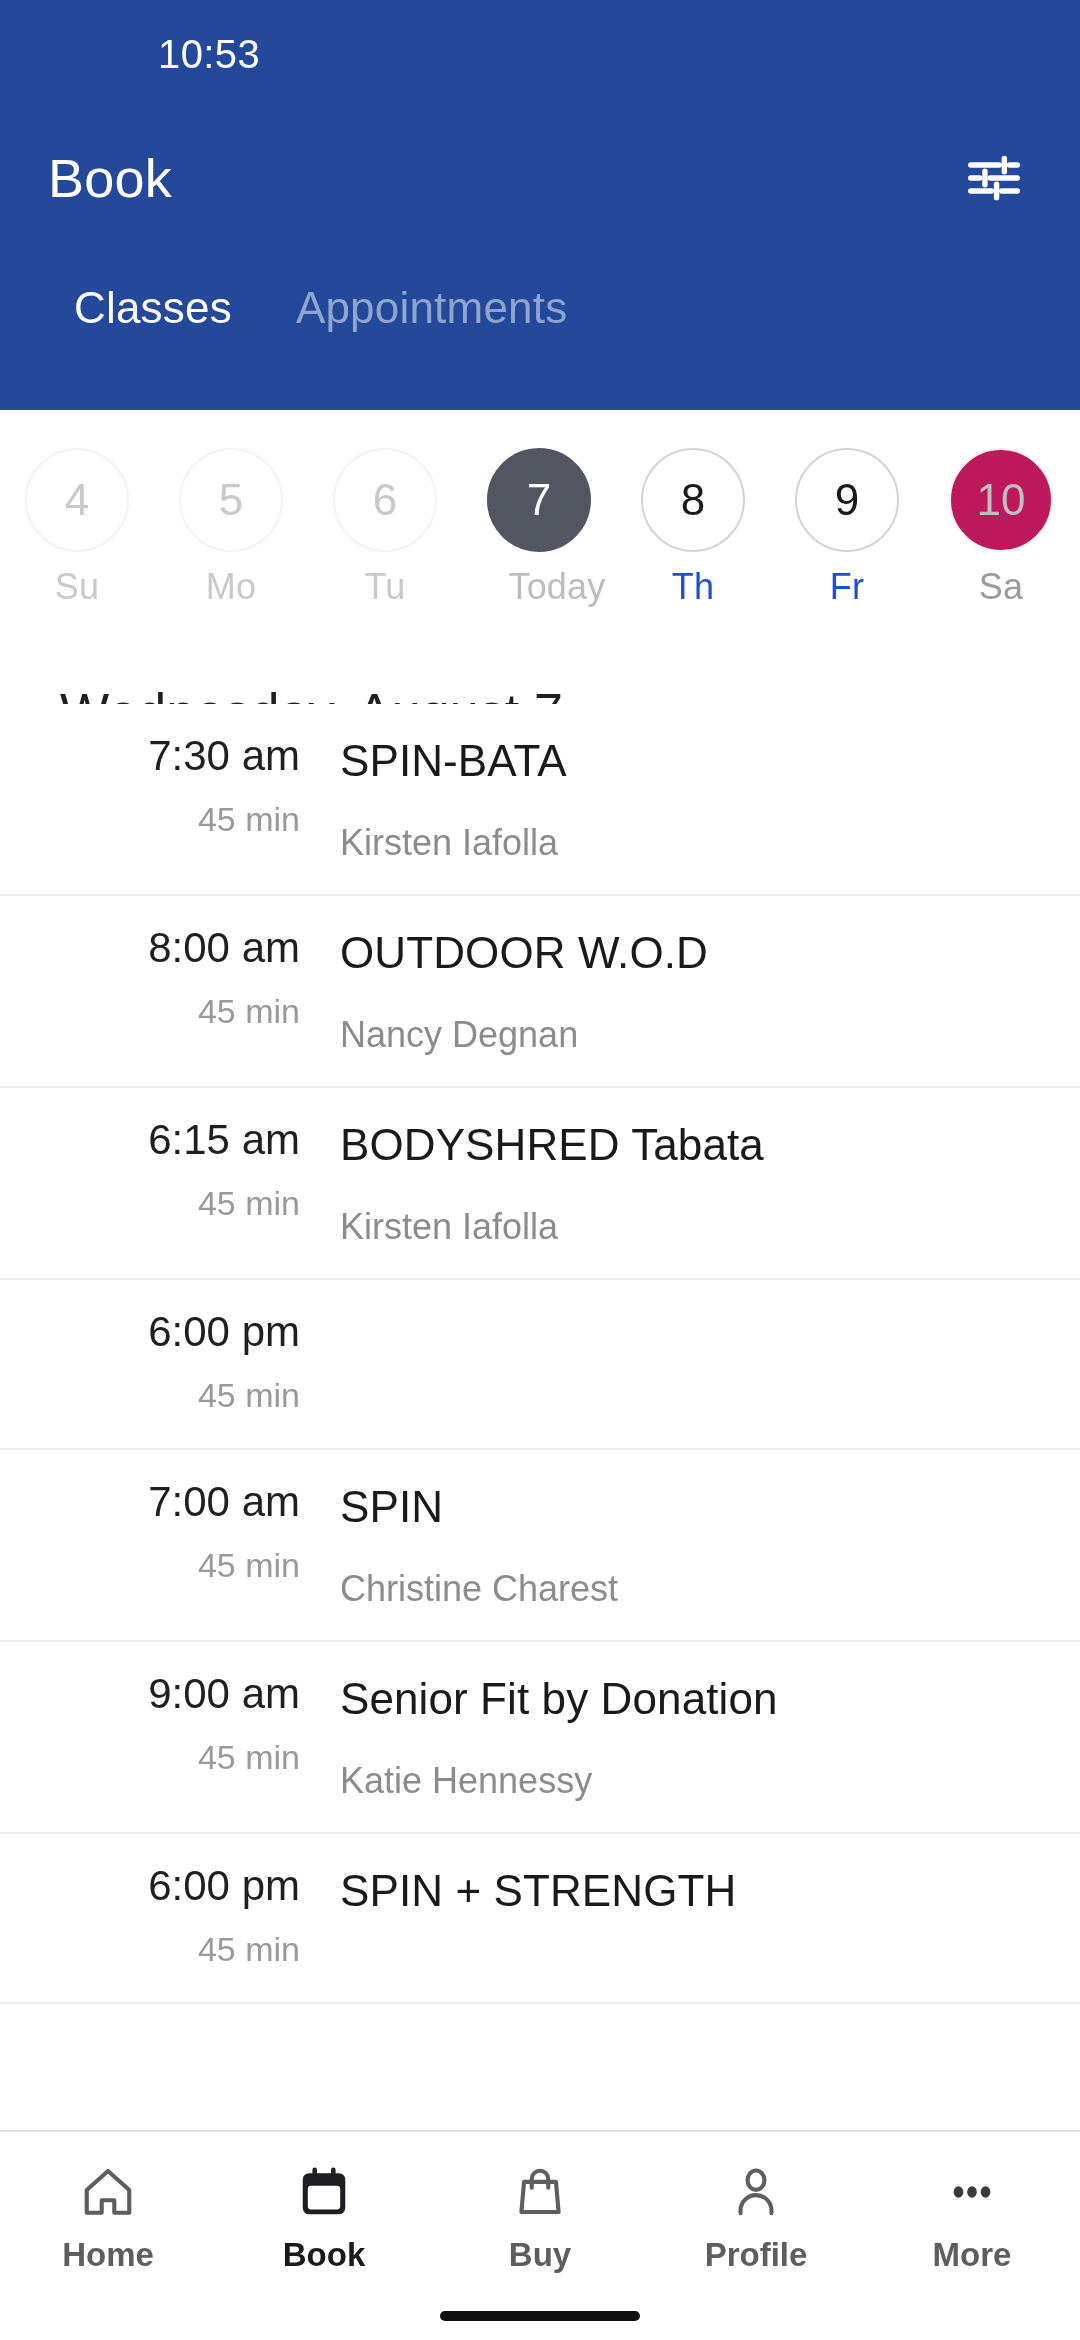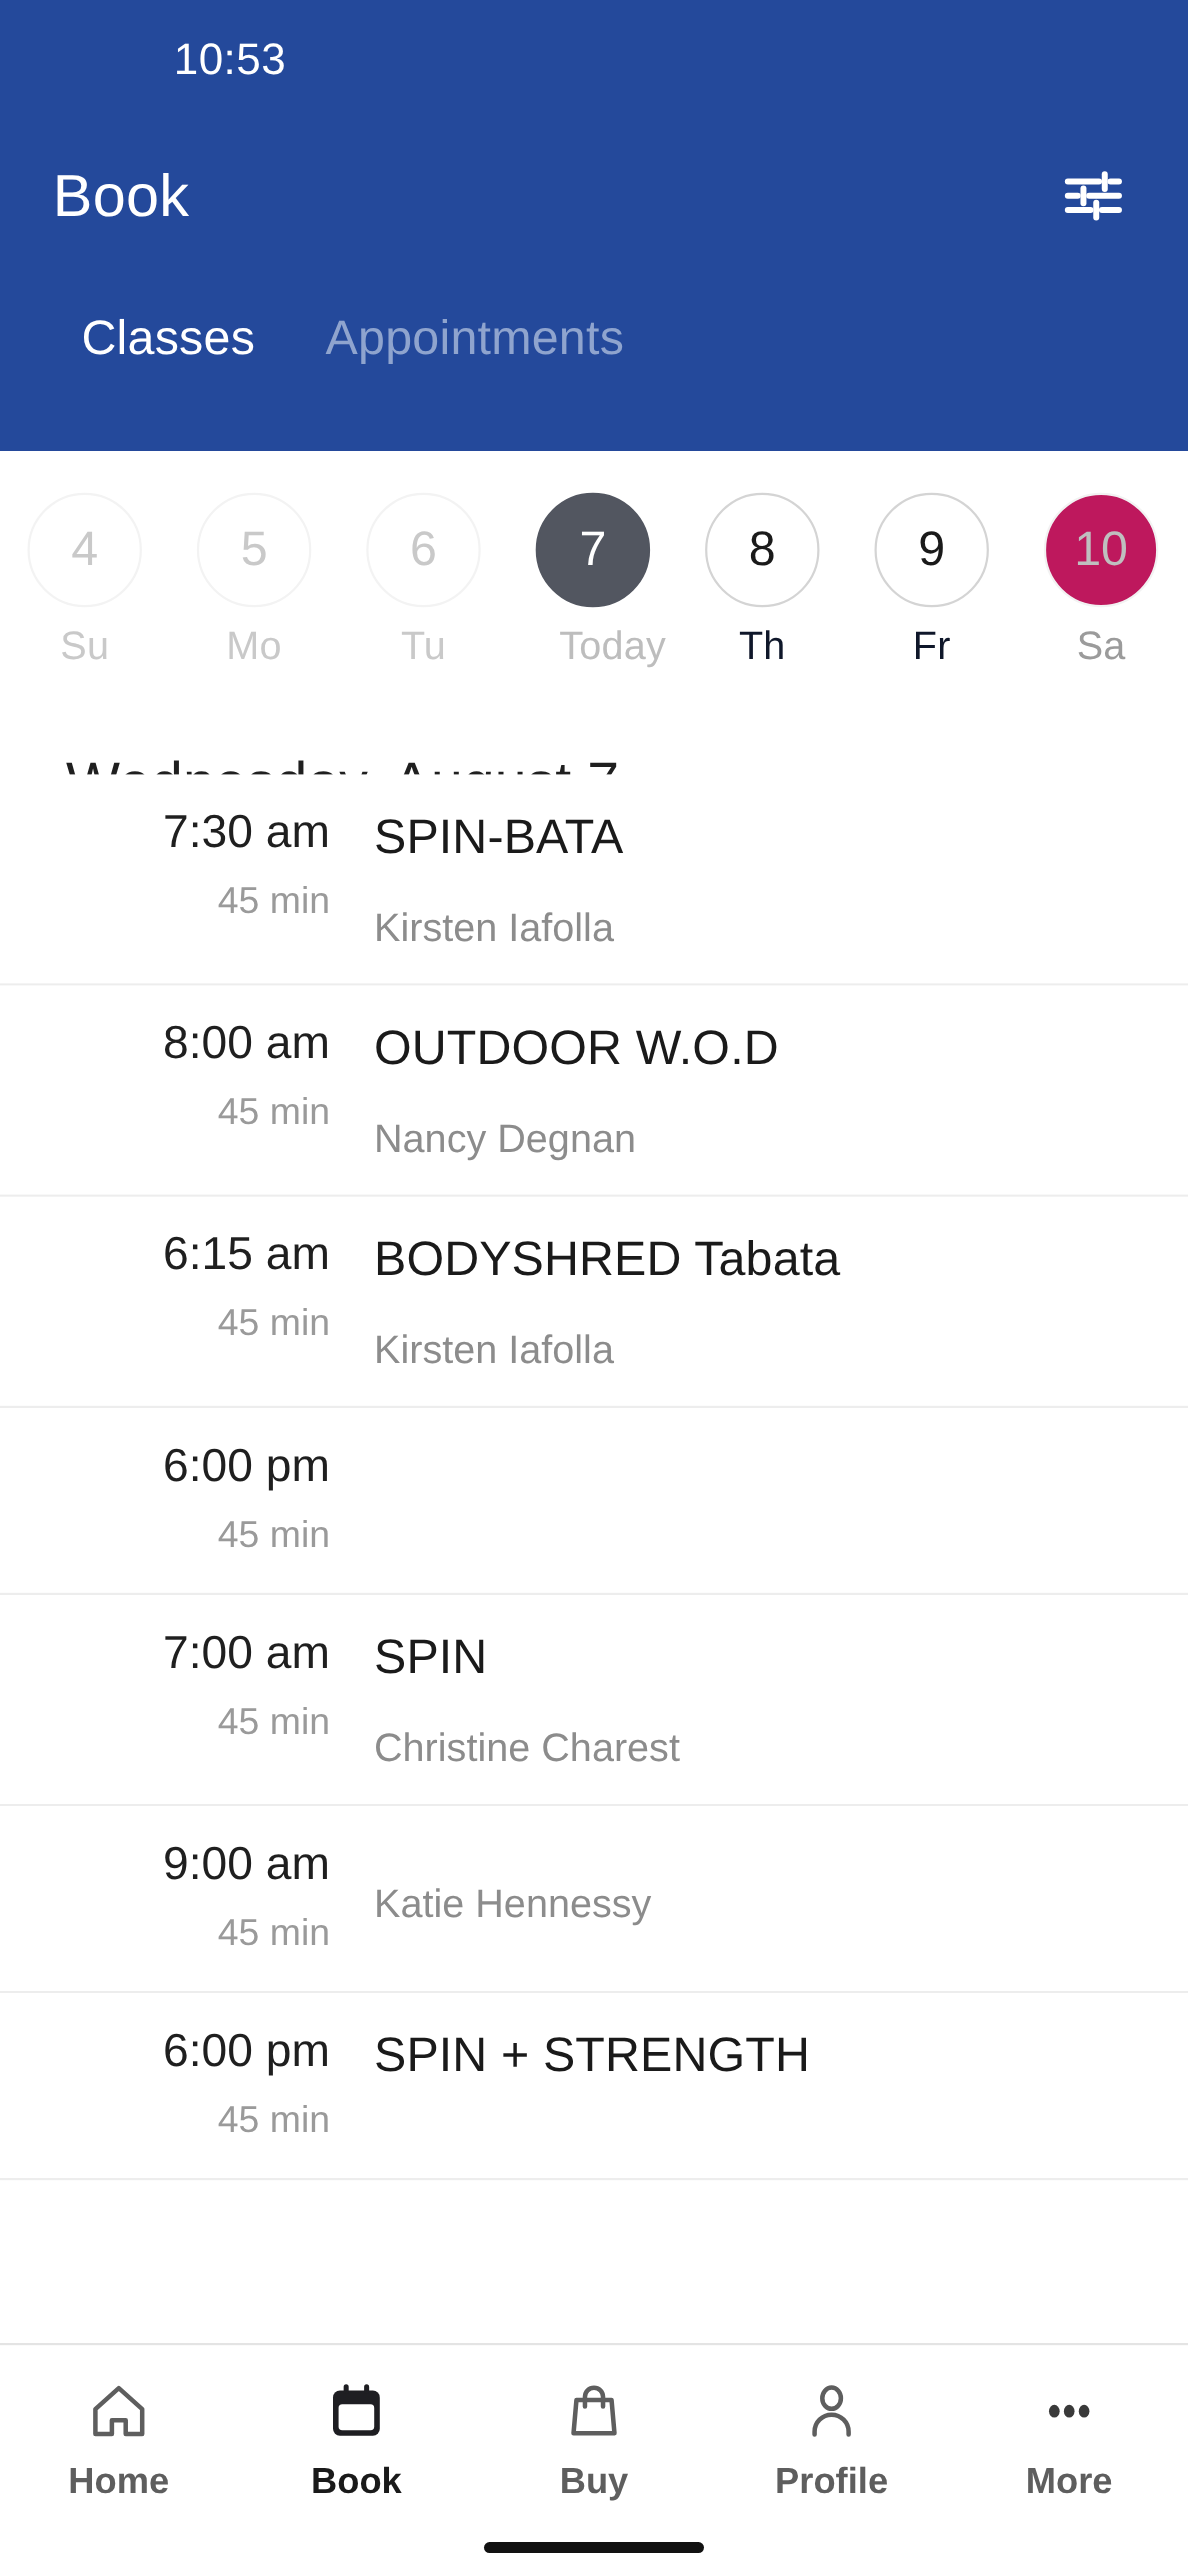--- a/index.html
+++ b/index.html
@@ -123,21 +123,21 @@
     border: 2px solid #F2F2F2;
     color: #BFBFBF;
   }
   .date-label {
     margin-top: 14px;
     font-size: 36px;
     letter-spacing: 0.2px;
   }
   .date-label.past { color: #C9C9C9; }
   .date-label.today { color: #BDBDBD; margin-left: 36px; }
-  .date-label.future { color: #0f172a; }
+  .date-label.future { color: #1d4ed8; }
   .date-label.muted { color: #9B9B9B; }
 
   
   .day-heading {
     padding: 22px 0 0 60px;
     font-size: 52px;
     color: #1F1F1F;
     letter-spacing: 0.1px;
   }
 
@@ -384,20 +384,21 @@
       <div class="class-instructor">Christine Charest</div>
     </div>
   </div>
 
   <div class="class-row">
     <div class="row-time">
       <div class="time-main">9:00 am</div>
       <div class="time-duration">45 min</div>
     </div>
     <div class="row-info">
+      <div class="class-name">Senior Fit by Donation</div>
       <div class="class-instructor">Katie Hennessy</div>
     </div>
   </div>
 
   <div class="class-row">
     <div class="row-time">
       <div class="time-main">6:00 pm</div>
       <div class="time-duration">45 min</div>
     </div>
     <div class="row-info">

